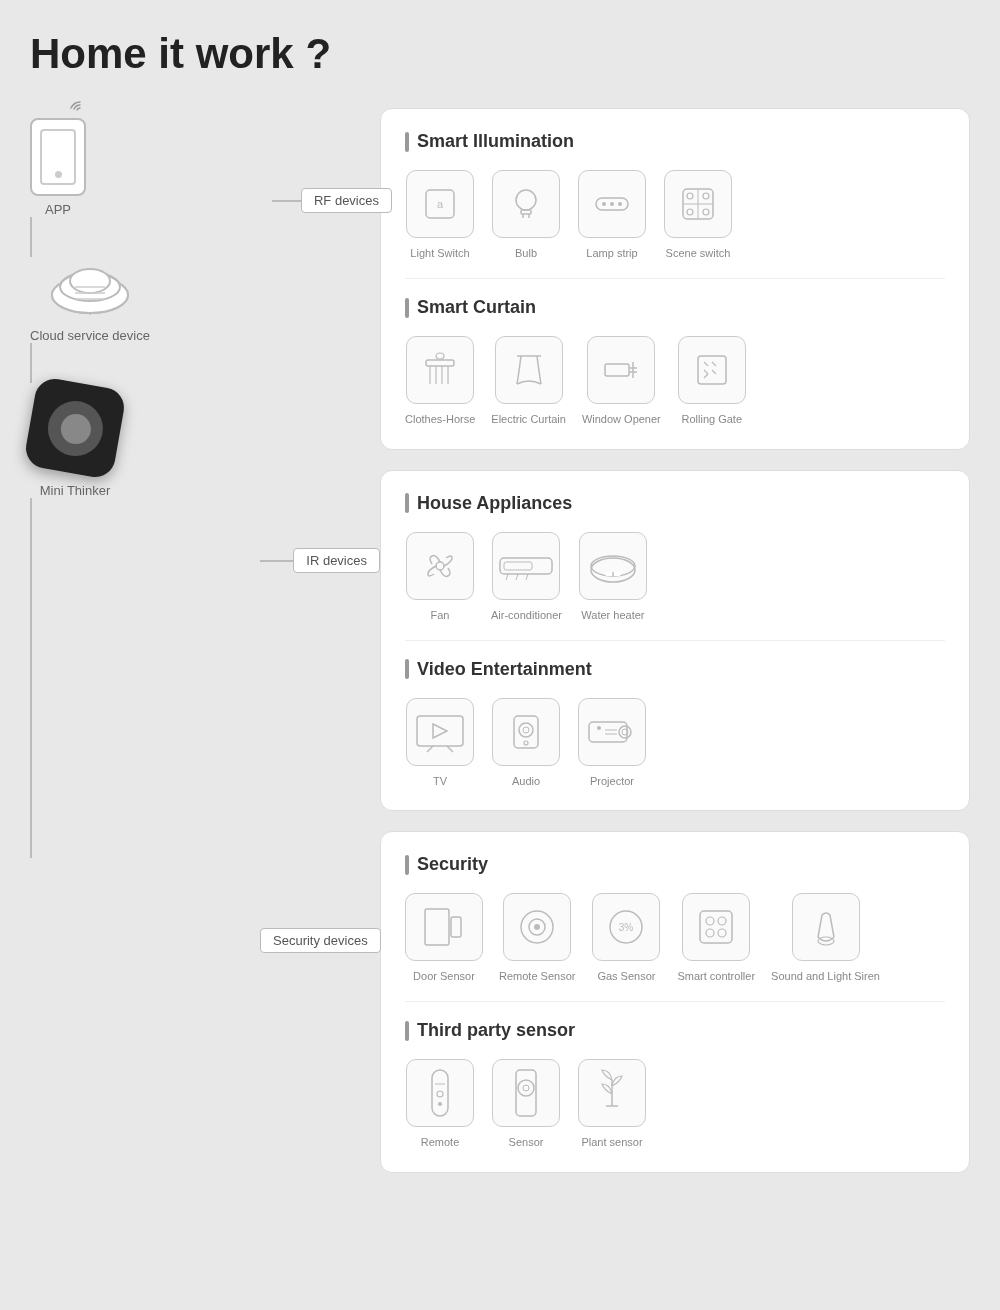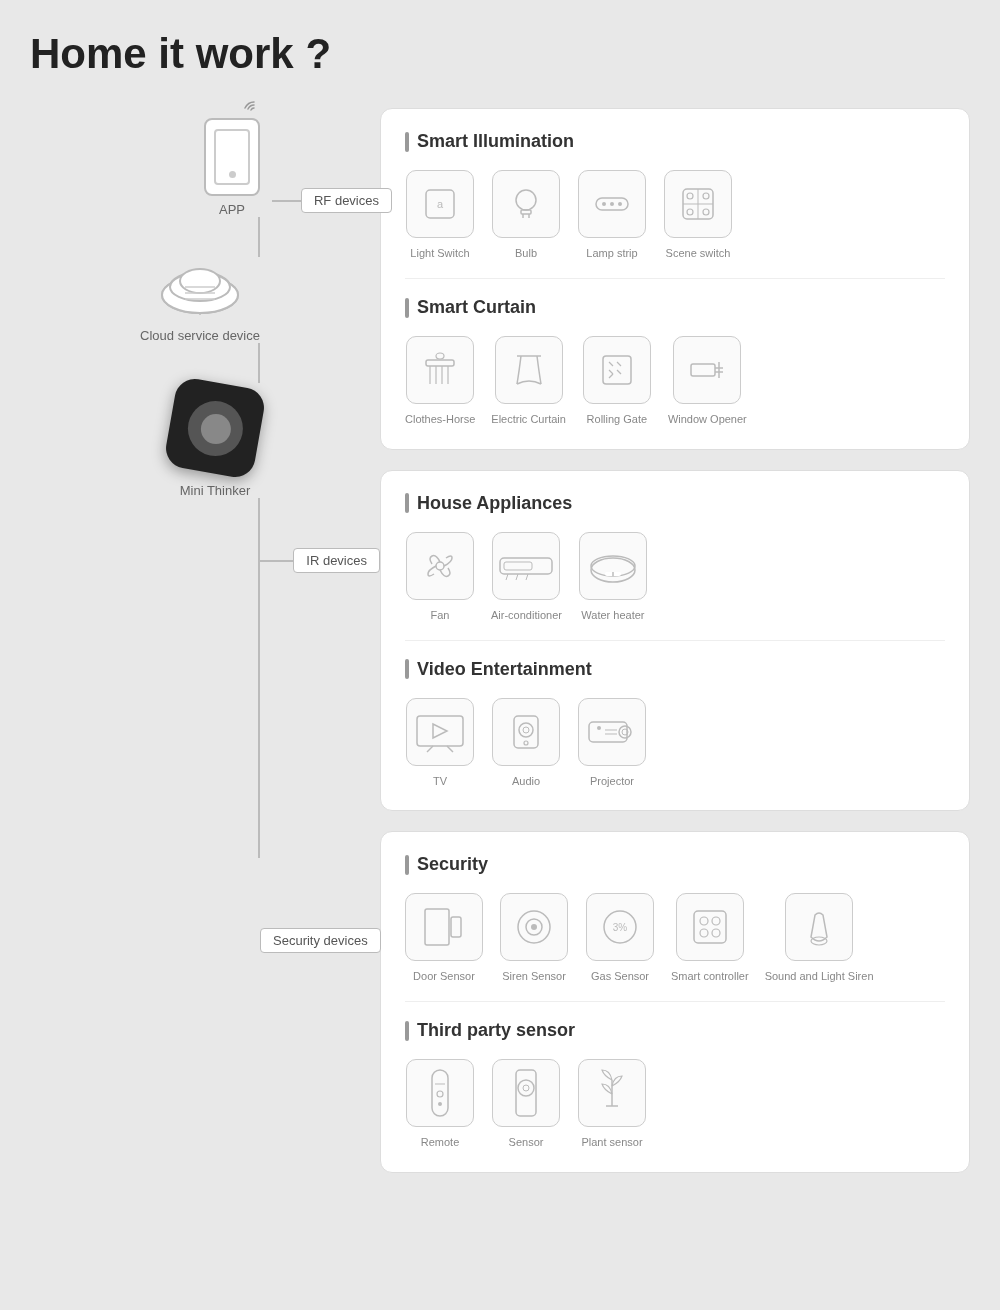--- a/index.html
+++ b/index.html
@@ -105,21 +105,21 @@
       white-space: nowrap;
     }
   </style>
 </head>
 <body>
 
 <div class="page-title">Home it work ?</div>
 
 <div style="display:flex; gap:0; position:relative;">
 
-  <div class="left-col" style="display:flex; flex-direction:column; align-items:flex-end; padding-top:10px; position:relative;">
+  <div class="left-col" style="display:flex; flex-direction:column; align-items:flex-start; padding-top:10px; position:relative;">
 
     <div class="device-item">
       <div style="position:relative;">
         <div style="position:absolute; top:-18px; right:-5px; font-size:14px; color:#999;">
           <svg width="22" height="18" viewBox="0 0 22 18">
               <path d="M11 2 Q5 2 2 8" stroke="#999" stroke-width="1.5" fill="none" stroke-linecap="round"></path>
               <path d="M11 5 Q7 5 5 9" stroke="#999" stroke-width="1.5" fill="none" stroke-linecap="round"></path>
               <path d="M11 8 Q9 8 8 10" stroke="#999" stroke-width="1.5" fill="none" stroke-linecap="round"></path>
             </svg>
         </div>
@@ -275,39 +275,39 @@
                 <path d="M30 8 Q32 24 34 36" stroke="#bbb" stroke-width="1.5" fill="none"></path>
                 <path d="M10 36 Q22 30 34 36" stroke="#bbb" stroke-width="1.5" fill="none"></path>
               </svg>
           </div>
           <div class="device-name">Electric Curtain</div>
         </div>
 
         <div class="device-card">
           <div class="device-icon-box">
             <svg width="44" height="44" viewBox="0 0 44 44">
+                <rect x="6" y="16" width="24" height="12" rx="2" fill="none" stroke="#bbb" stroke-width="1.5"></rect>
+                <line x1="30" y1="20" x2="38" y2="20" stroke="#bbb" stroke-width="1.5"></line>
+                <line x1="30" y1="24" x2="38" y2="24" stroke="#bbb" stroke-width="1.5"></line>
+                <line x1="34" y1="14" x2="34" y2="30" stroke="#bbb" stroke-width="1.5"></line>
+              </svg>
+          </div>
+          <div class="device-name">Window Opener</div>
+        </div>
+
+        <div class="device-card">
+          <div class="device-icon-box">
+            <svg width="44" height="44" viewBox="0 0 44 44">
                 <rect x="8" y="8" width="28" height="28" rx="3" fill="none" stroke="#bbb" stroke-width="1.5"></rect>
                 <path d="M14 14 l4 4 M22 14 l4 4 M14 22 l4 4" stroke="#bbb" stroke-width="1.2"></path>
                 <path d="M22 22 l4 4" stroke="#bbb" stroke-width="1.2"></path>
                 <line x1="14" y1="30" x2="18" y2="26" stroke="#bbb" stroke-width="1.2"></line>
               </svg>
           </div>
           <div class="device-name">Rolling Gate</div>
-        </div>
-
-        <div class="device-card">
-          <div class="device-icon-box">
-            <svg width="44" height="44" viewBox="0 0 44 44">
-                <rect x="6" y="16" width="24" height="12" rx="2" fill="none" stroke="#bbb" stroke-width="1.5"></rect>
-                <line x1="30" y1="20" x2="38" y2="20" stroke="#bbb" stroke-width="1.5"></line>
-                <line x1="30" y1="24" x2="38" y2="24" stroke="#bbb" stroke-width="1.5"></line>
-                <line x1="34" y1="14" x2="34" y2="30" stroke="#bbb" stroke-width="1.5"></line>
-              </svg>
-          </div>
-          <div class="device-name">Window Opener</div>
         </div>
       </div>
     </div>
 
     <div class="panel-box">
 
       <div class="section-title">
         <span class="section-bar"></span>
         <span>House Appliances</span>
       </div>
@@ -419,21 +419,21 @@
         </div>
 
         <div class="device-card">
           <div class="device-icon-box">
             <svg width="44" height="44" viewBox="0 0 44 44">
                 <circle cx="22" cy="22" r="16" fill="none" stroke="#bbb" stroke-width="1.5"></circle>
                 <circle cx="22" cy="22" r="8" fill="none" stroke="#bbb" stroke-width="1.5"></circle>
                 <circle cx="22" cy="22" r="3" fill="#bbb"></circle>
               </svg>
           </div>
-          <div class="device-name">Siren Sensor</div>
+          <div class="device-name">Remote Sensor</div>
         </div>
 
         <div class="device-card">
           <div class="device-icon-box">
             <svg width="44" height="44" viewBox="0 0 44 44">
                 <circle cx="22" cy="22" r="16" fill="none" stroke="#bbb" stroke-width="1.5"></circle>
                 <text x="22" y="26" text-anchor="middle" font-size="10" fill="#bbb">3%</text>
               </svg>
           </div>
           <div class="device-name">Gas Sensor</div>

